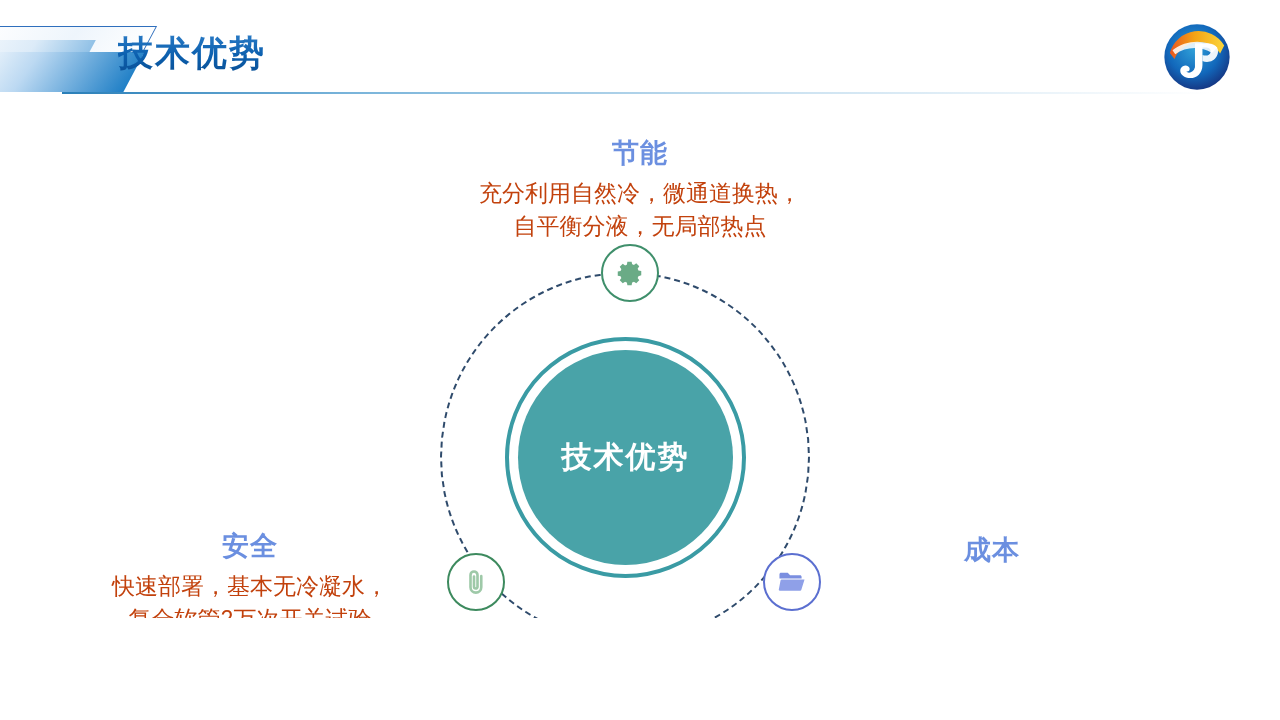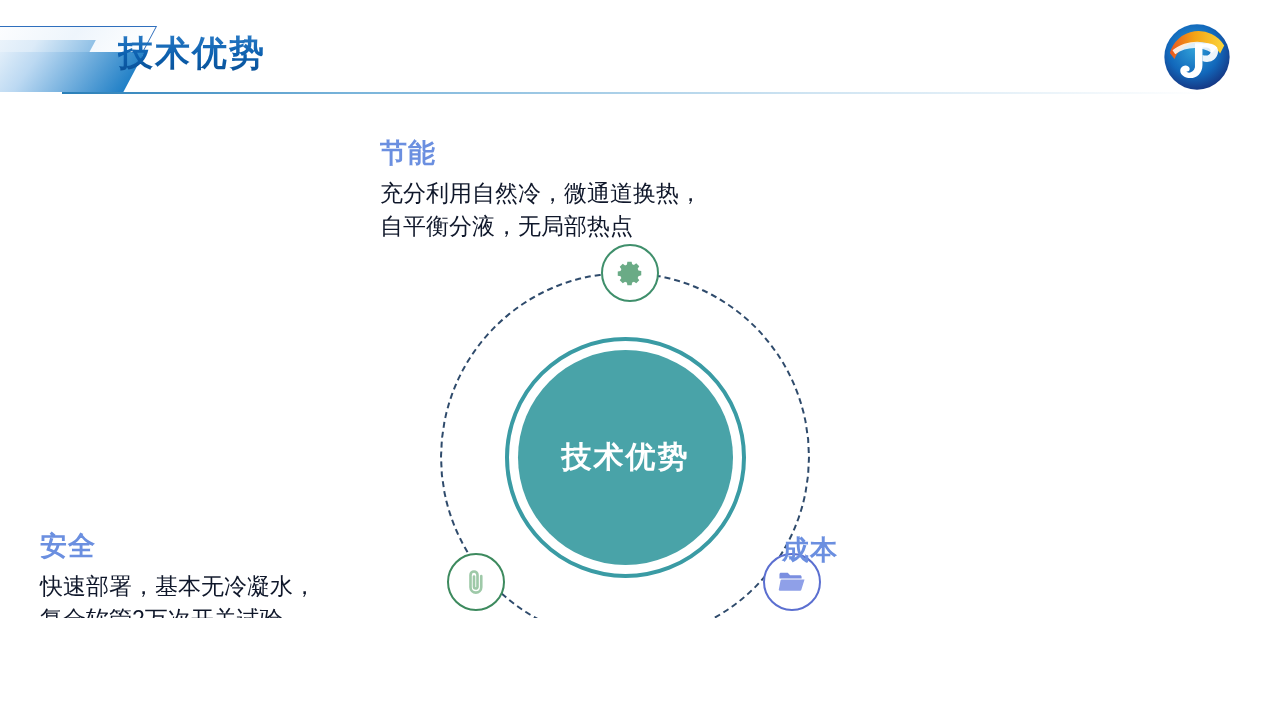--- a/index.html
+++ b/index.html
@@ -152,31 +152,31 @@
     box-sizing: border-box;
     display: flex;
     align-items: center;
     justify-content: center;
   }
   .node-gear   { left: 181px; top: -14px; border: 2px solid #3f8f6b; }
   .node-clip   { left: 27px;  top: 295px; border: 2px solid #3d8a5e; }
   .node-folder { left: 343px; top: 295px; border: 2px solid #5b6fd0; }
 
   
-  .block { position: absolute; text-align: left; }
+  .block { position: absolute; text-align: center; }
   .block .cat {
     font-size: 27px;
     font-weight: bold;
     color: #6b8fe0;
     letter-spacing: 1px;
     margin: 0 0 6px 0;
   }
   .block .desc {
     font-size: 23px;
-    color: #0f172a;
+    color: #c2410c;
     line-height: 1.42;
     margin: 0;
     white-space: pre-line;
   }
 
   .block-top    { left: 380px; top: 135px; width: 520px; }
   .block-left   { left: 40px;  top: 518px; width: 420px; margin-top: 10px; }
   .block-right  { left: 782px; top: 532px; width: 420px; }
 
   

